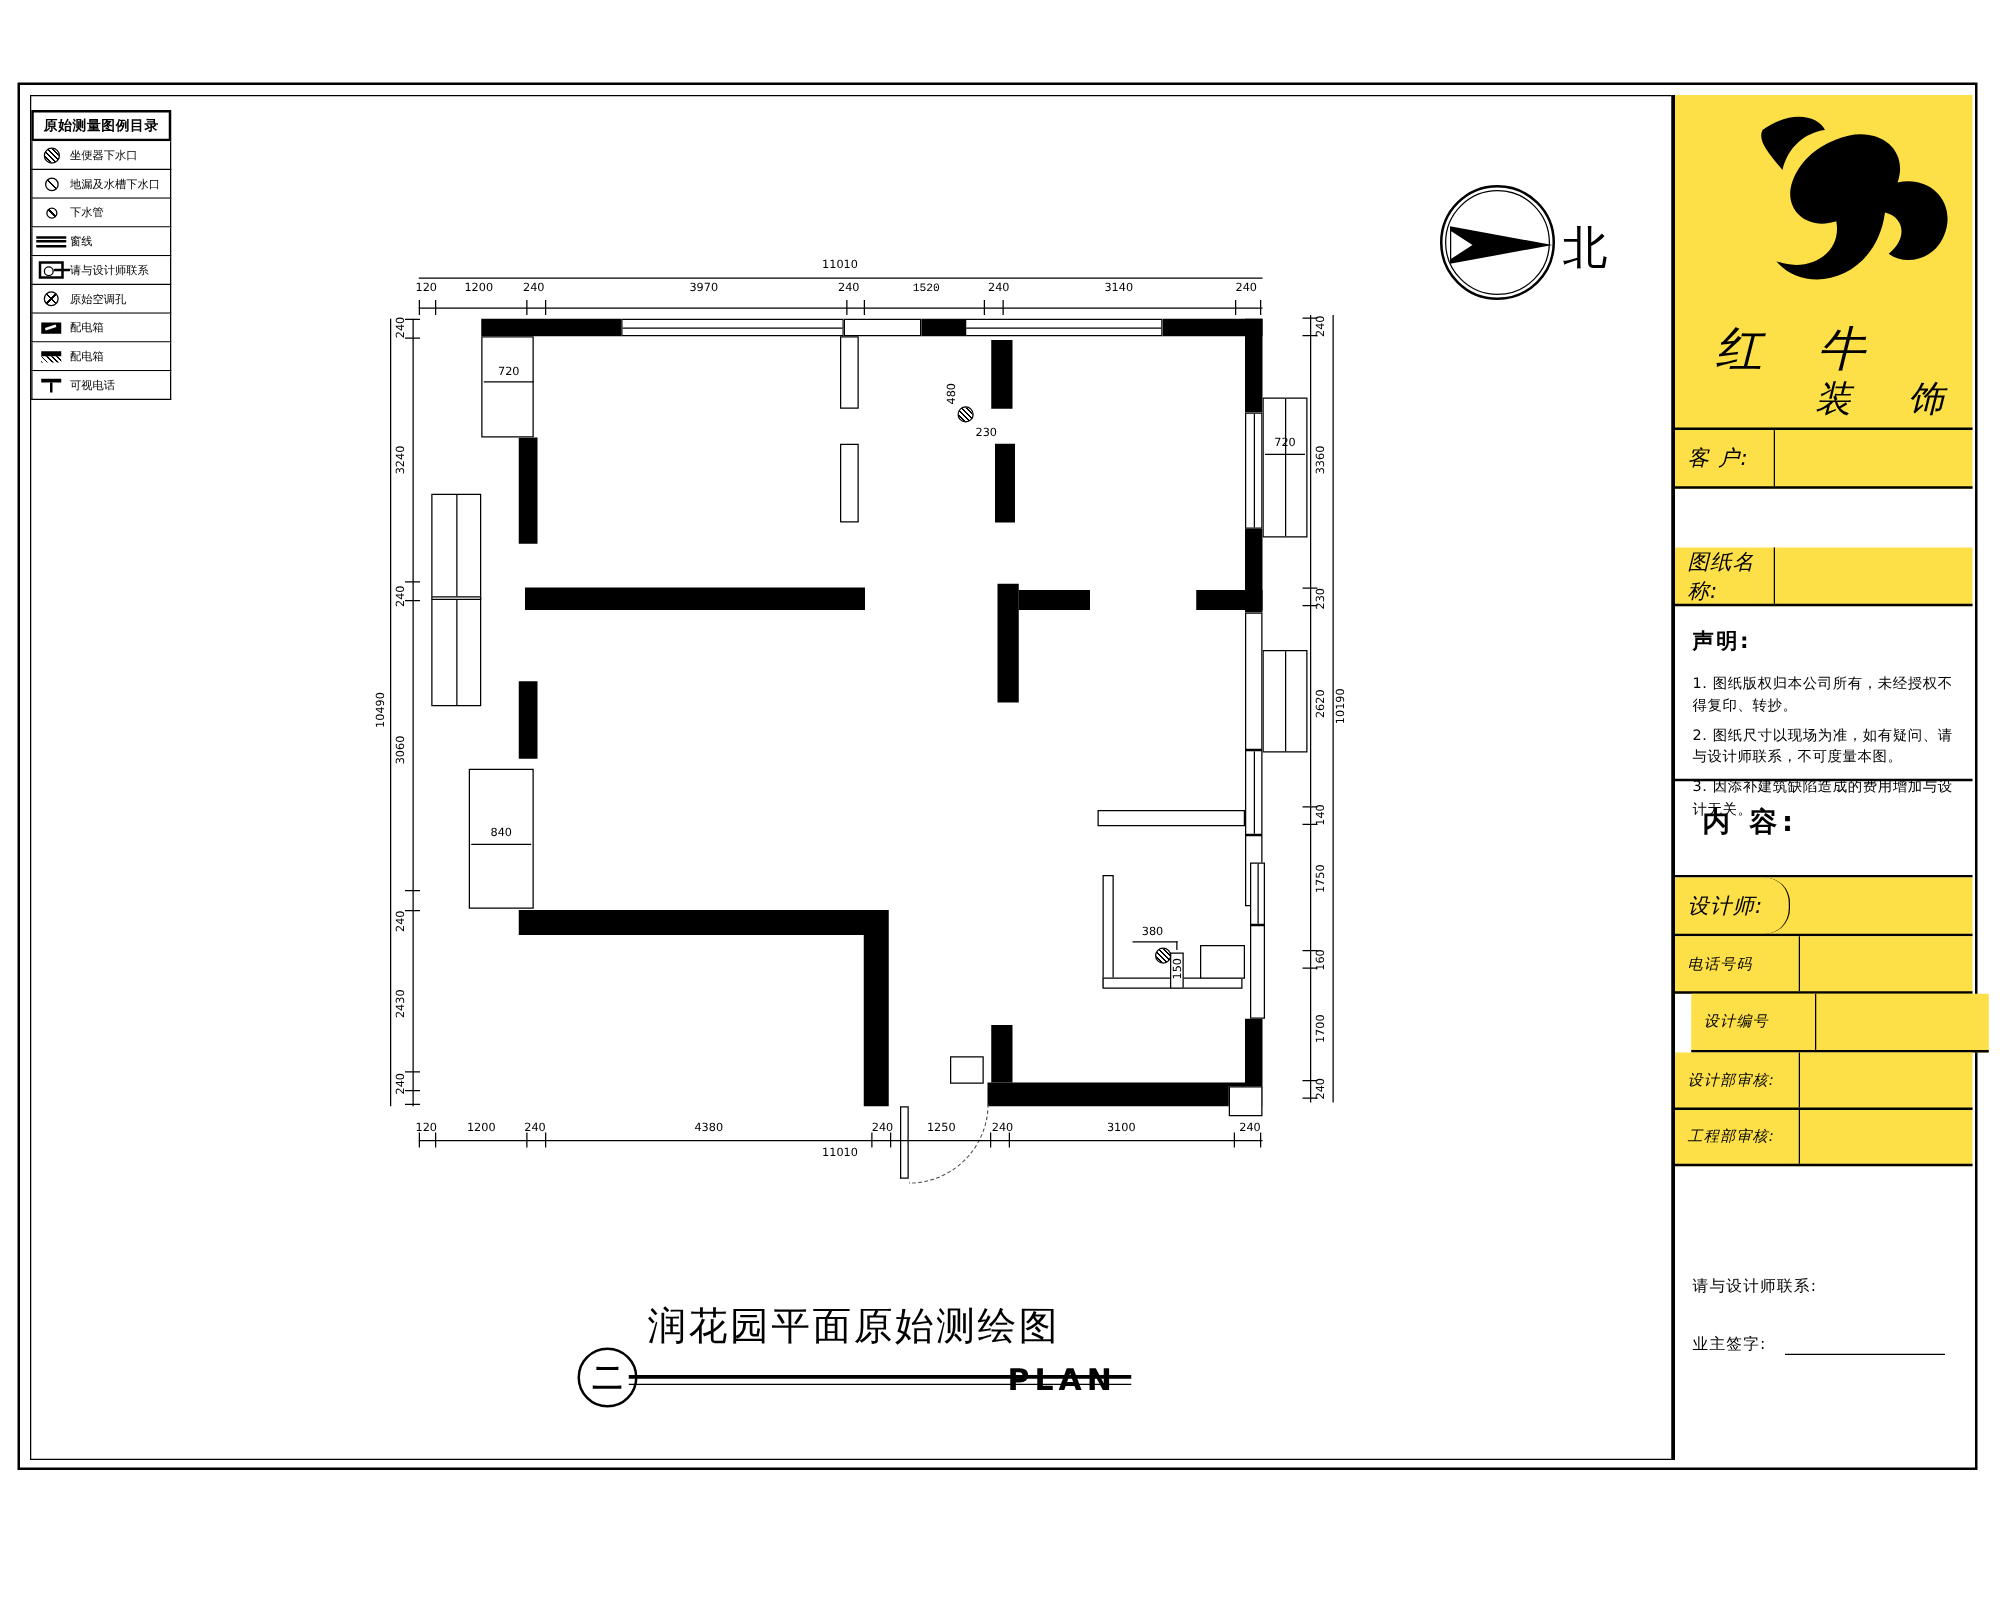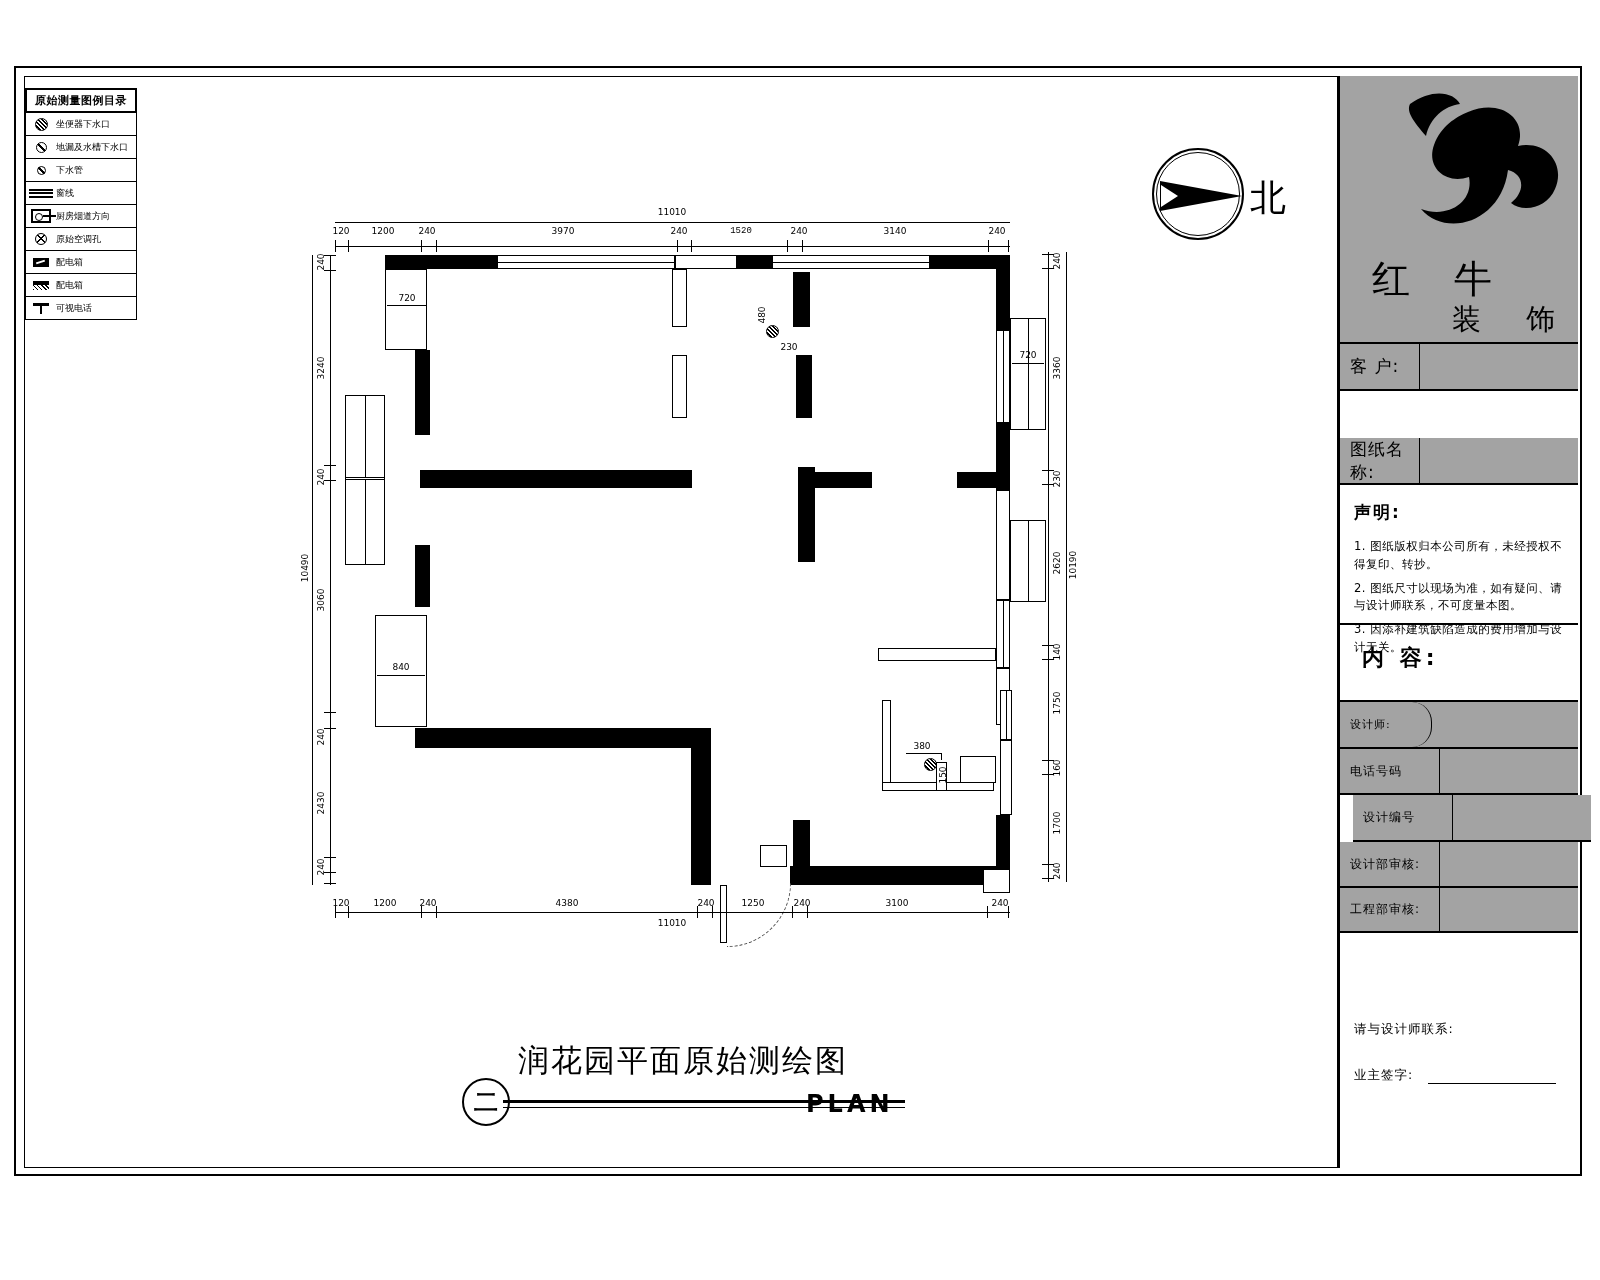--- a/index.html
+++ b/index.html
@@ -51,21 +51,21 @@
   .ic-phone::after{content:"";position:absolute;top:3px;left:7px;width:2px;height:8px;background:#000;}
 
   
   #north{position:absolute;left:1152px;top:148px;width:92px;height:92px;border:2px solid #000;border-radius:50%;box-sizing:border-box;}
   #north::after{content:"";position:absolute;inset:2px;border:1px solid #000;border-radius:50%;}
   #north svg{position:absolute;inset:0;z-index:2;}
   #north-label{position:absolute;left:1250px;top:174px;font-size:36px;}
 
   
   #panel{position:absolute;left:1337px;top:76px;width:238px;height:1092px;border-left:3px solid #000;background:#fff;}
-  .prow{position:absolute;left:0;width:100%;border-bottom:2px solid #000;box-sizing:border-box;display:flex;background:#a3a3a3;}
+  .prow{position:absolute;left:0;width:100%;border-bottom:2px solid #000;box-sizing:border-box;display:flex;background:#fde047;font-style:italic;}
   .plabel{border-right:1px solid #000;display:flex;align-items:center;padding-left:10px;font-size:17px;letter-spacing:1px;box-sizing:border-box;}
   .pval{flex:1;}
   #brand-name{position:absolute;left:32px;top:178px;font-family:"DejaVu Serif",serif;font-size:38px;letter-spacing:16px;white-space:nowrap;}
   #brand-suffix{position:absolute;left:112px;top:224px;font-family:"DejaVu Serif",serif;font-size:29px;letter-spacing:18px;white-space:nowrap;}
   #statement{position:absolute;left:0;top:333px;width:100%;height:216px;border-bottom:2px solid #000;box-sizing:border-box;padding:16px 8px 0 14px;}
   #statement .stitle{font-size:17px;font-weight:bold;letter-spacing:2px;margin-bottom:14px;}
   #statement .sitem{font-size:11.5px;line-height:1.55;margin-bottom:6px;letter-spacing:0.5px;}
   #content-row{position:absolute;left:0;top:549px;width:100%;height:77px;border-bottom:2px solid #000;box-sizing:border-box;
                font-size:22px;font-weight:bold;letter-spacing:4px;padding:18px 0 0 22px;}
   #agree-box{position:absolute;left:0;top:923px;width:100%;height:169px;box-sizing:border-box;font-size:12.5px;}
@@ -110,21 +110,21 @@
     <div class="lrow">
       <span class="licon">
           <span class="ic ic-window"></span>
         </span>
       <span class="ltext">窗线</span>
       </div>
     <div class="lrow">
       <span class="licon">
           <span class="ic ic-flue"></span>
         </span>
-      <span class="ltext">厨房烟道方向</span>
+      <span class="ltext">请与设计师联系</span>
       </div>
     <div class="lrow">
       <span class="licon">
           <span class="ic ic-ac"></span>
         </span>
       <span class="ltext">原始空调孔</span>
       </div>
     <div class="lrow">
       <span class="licon">
           <span class="ic ic-box1"></span>
@@ -176,21 +176,21 @@
     <div id="statement" style="top:409px;height:140px;">
       <div class="stitle">声明:</div>
       <div class="sitem">1. 图纸版权归本公司所有，未经授权不得复印、转抄。</div>
       <div class="sitem">2. 图纸尺寸以现场为准，如有疑问、请与设计师联系，不可度量本图。</div>
       <div class="sitem">3. 因添补建筑缺陷造成的费用增加与设计无关。</div>
     </div>
 
     <div id="content-row">内 容:</div>
 
     <div class="prow" style="top:626px;height:47px;">
-      <div class="plabel" style="width:92px;font-size:11px;border-radius:20px;">设计师:</div>
+      <div class="plabel" style="width:92px;font-size:17px;border-radius:20px;">设计师:</div>
       <div class="pval"></div>
     </div>
     <div class="prow" style="top:673px;height:46px;">
       <div class="plabel" style="width:100px;font-size:12px;">电话号码</div>
       <div class="pval"></div>
     </div>
     <div class="prow" style="top:719px;height:47px;margin-left:13px;">
       <div class="plabel" style="width:100px;font-size:12px;">设计编号</div>
       <div class="pval"></div>
     </div>

